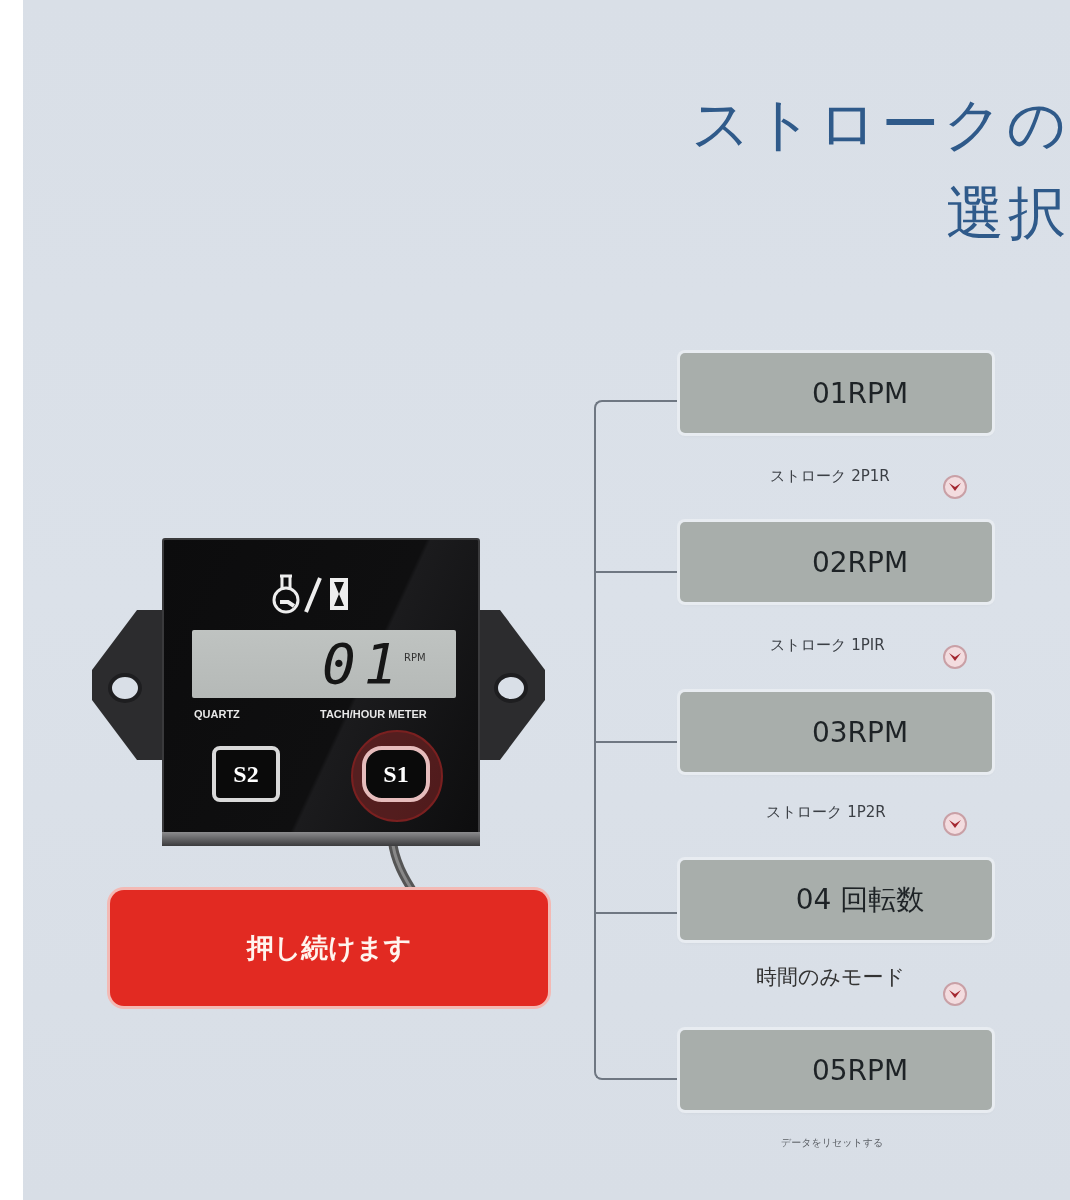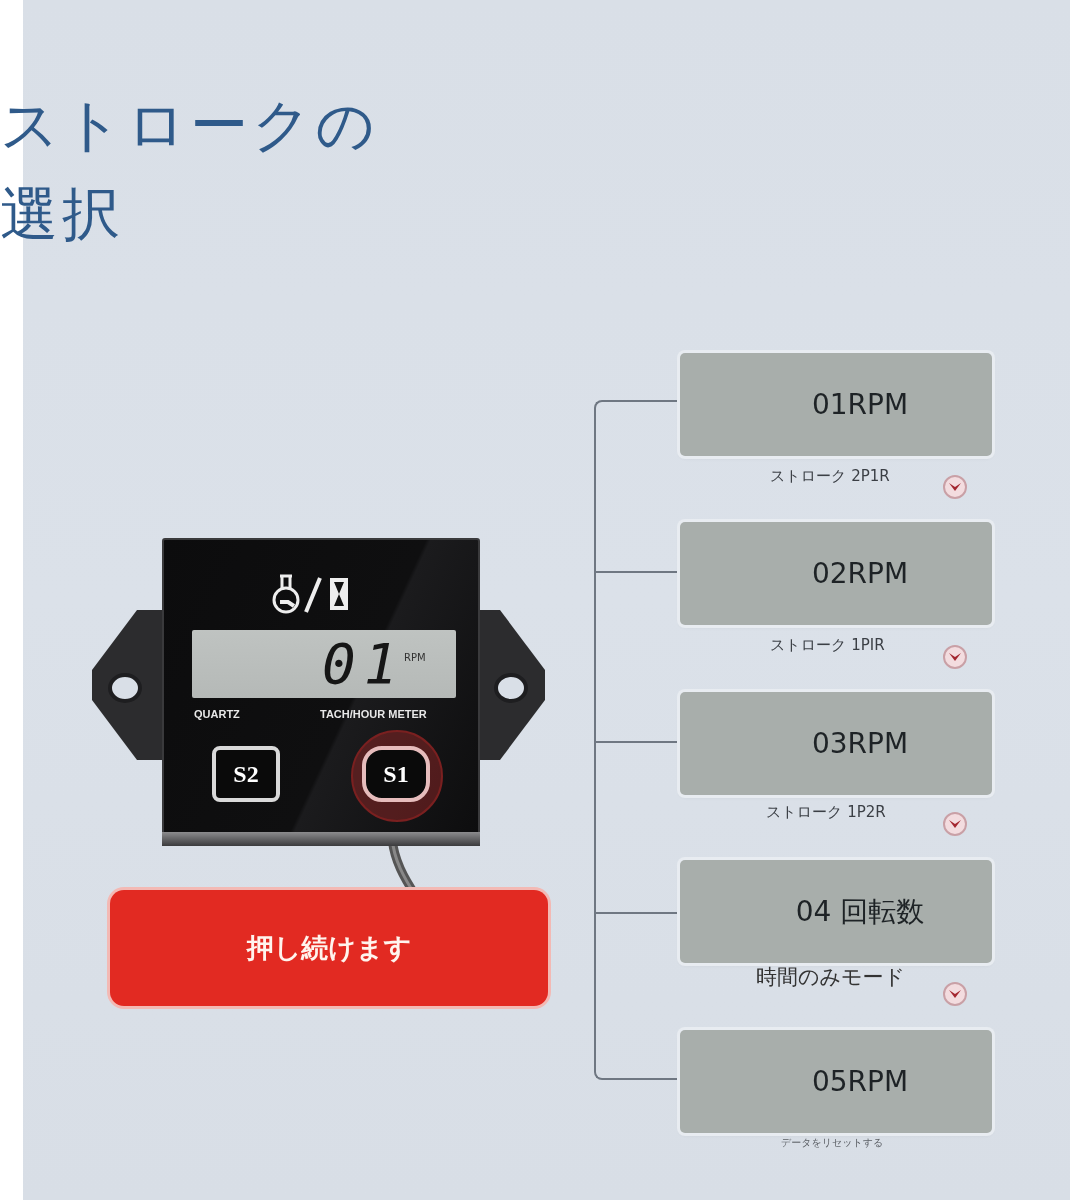--- a/index.html
+++ b/index.html
@@ -6,39 +6,39 @@
     body {
       width: 1070px; height: 1200px; position: relative; overflow: hidden;
       background: #ffffff;
       font-family: "DejaVu Sans", sans-serif;
     }
     .panel {
       position: absolute; left: 23px; top: 0; width: 1047px; height: 1200px;
       background: linear-gradient(180deg, #d9dfe7 0%, #dbe1e9 50%, #d8dee6 100%);
     }
     .title {
-      position: absolute; left: 0; width: 1070px; text-align: left;
+      position: absolute; left: 0; width: 1070px; text-align: right;
       color: #2f5a8a; font-size: 58px; letter-spacing: 4px; line-height: 1;
-      font-family: Liberation Sans, sans-serif;
+      font-family: Liberation Serif, serif;
     }
     .title.l1 { top: 96px; }
     .title.l2 { top: 185px; }
 
     
     .bracket {
       position: absolute; left: 594px; top: 400px; width: 86px; height: 680px;
       border-left: 2px solid #6f7782; border-top: 2px solid #6f7782; border-bottom: 2px solid #6f7782;
       border-radius: 8px 0 0 8px; box-sizing: border-box;
     }
     .tick {
       position: absolute; left: 596px; width: 84px; height: 2px; background: #6f7782;
     }
 
     .option {
-      position: absolute; left: 680px; width: 312px; height: 103px;
+      position: absolute; left: 680px; width: 312px; height: 80px;
       background: #a8aeab; border-radius: 5px;
       box-shadow: 0 0 0 3px #e8ecf1, 0 2px 4px rgba(0,0,0,0.08);
     }
     .option .code {
       position: absolute; left: 0; right: 0; top: 0; bottom: 0;
       display: flex; align-items: center; justify-content: center;
       padding-left: 48px; box-sizing: border-box;
       font-size: 28px; color: #1e2326; font-family: "DejaVu Sans", sans-serif;
     }
     .caption {

